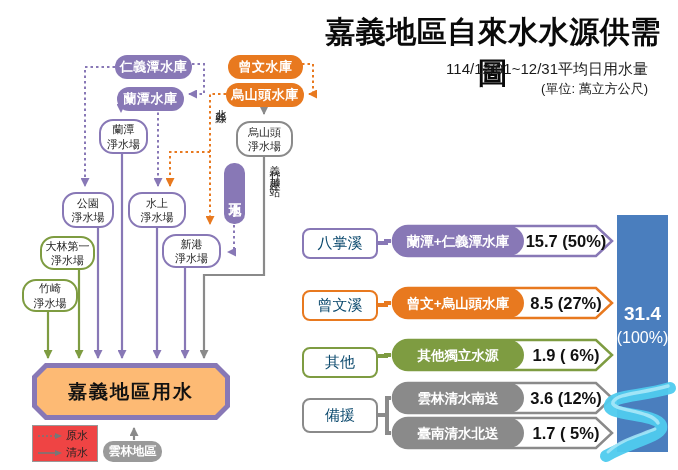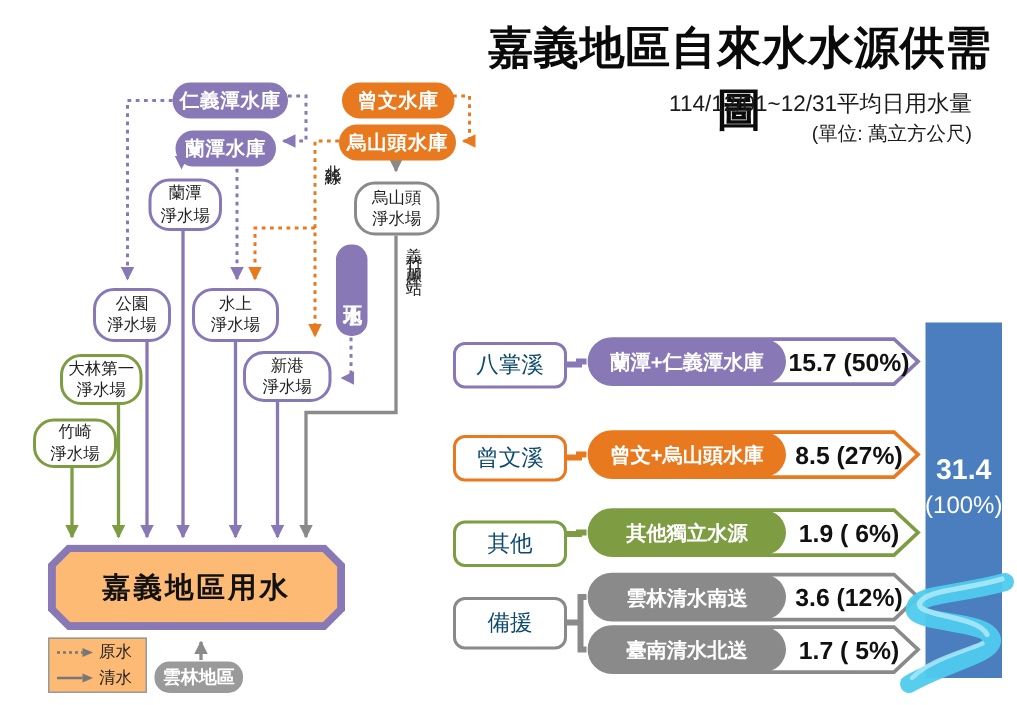--- a/index.html
+++ b/index.html
@@ -19,22 +19,22 @@
   .vtext{writing-mode:vertical-rl;text-orientation:upright;color:#222;}
   .gw{background:#8878B6;border-radius:10px;color:#fff;font-weight:bold;font-size:12.5px;}
   .demand-outer{background:#8878B6;z-index:3;
     clip-path:polygon(13px 0,calc(100% - 13px) 0,100% 13px,100% calc(100% - 13px),
       calc(100% - 13px) 100%,13px 100%,0 calc(100% - 13px),0 13px);}
   .demand-inner{position:absolute;left:5px;top:5px;right:5px;bottom:5px;background:#fdba74;
     display:flex;align-items:center;justify-content:center;font-size:19px;font-weight:bold;
     color:#111;letter-spacing:2px;
     clip-path:polygon(10px 0,calc(100% - 10px) 0,100% 10px,100% calc(100% - 10px),
       calc(100% - 10px) 100%,10px 100%,0 calc(100% - 10px),0 10px);}
-  .legend{border:1px solid #999;background:#fdba74;z-index:3;display:flex;flex-direction:column;
-          justify-content:flex-end;gap:2px;padding:2px 4px;}
+  .legend{border:1px solid #999;background:#ef4444;z-index:3;display:flex;flex-direction:column;
+          justify-content:space-between;gap:2px;padding:2px 4px;}
   .legend-row{display:flex;align-items:center;gap:3px;font-size:11px;color:#222;}
   .yunlin{background:#9A9A9A;border-radius:10px;color:#fff;font-size:12px;font-weight:bold;}
   .riverbox{background:#fff;border-radius:8px;font-size:15px;color:#0c4a6e;z-index:3;}
   .riverbox.purple{border:2.5px solid #8878B6;}
   .riverbox.orange{border:2.5px solid #E8791F;}
   .riverbox.green{border:2.5px solid #7E9C41;}
   .riverbox.gray{border:2.5px solid #8A8A8A;}
   .bar{background:#4A7EBE;z-index:1;display:flex;flex-direction:column;align-items:center;
        padding-top:88px;gap:4px;}
   .bar .v1{color:#fff;font-weight:bold;font-size:19px;}

